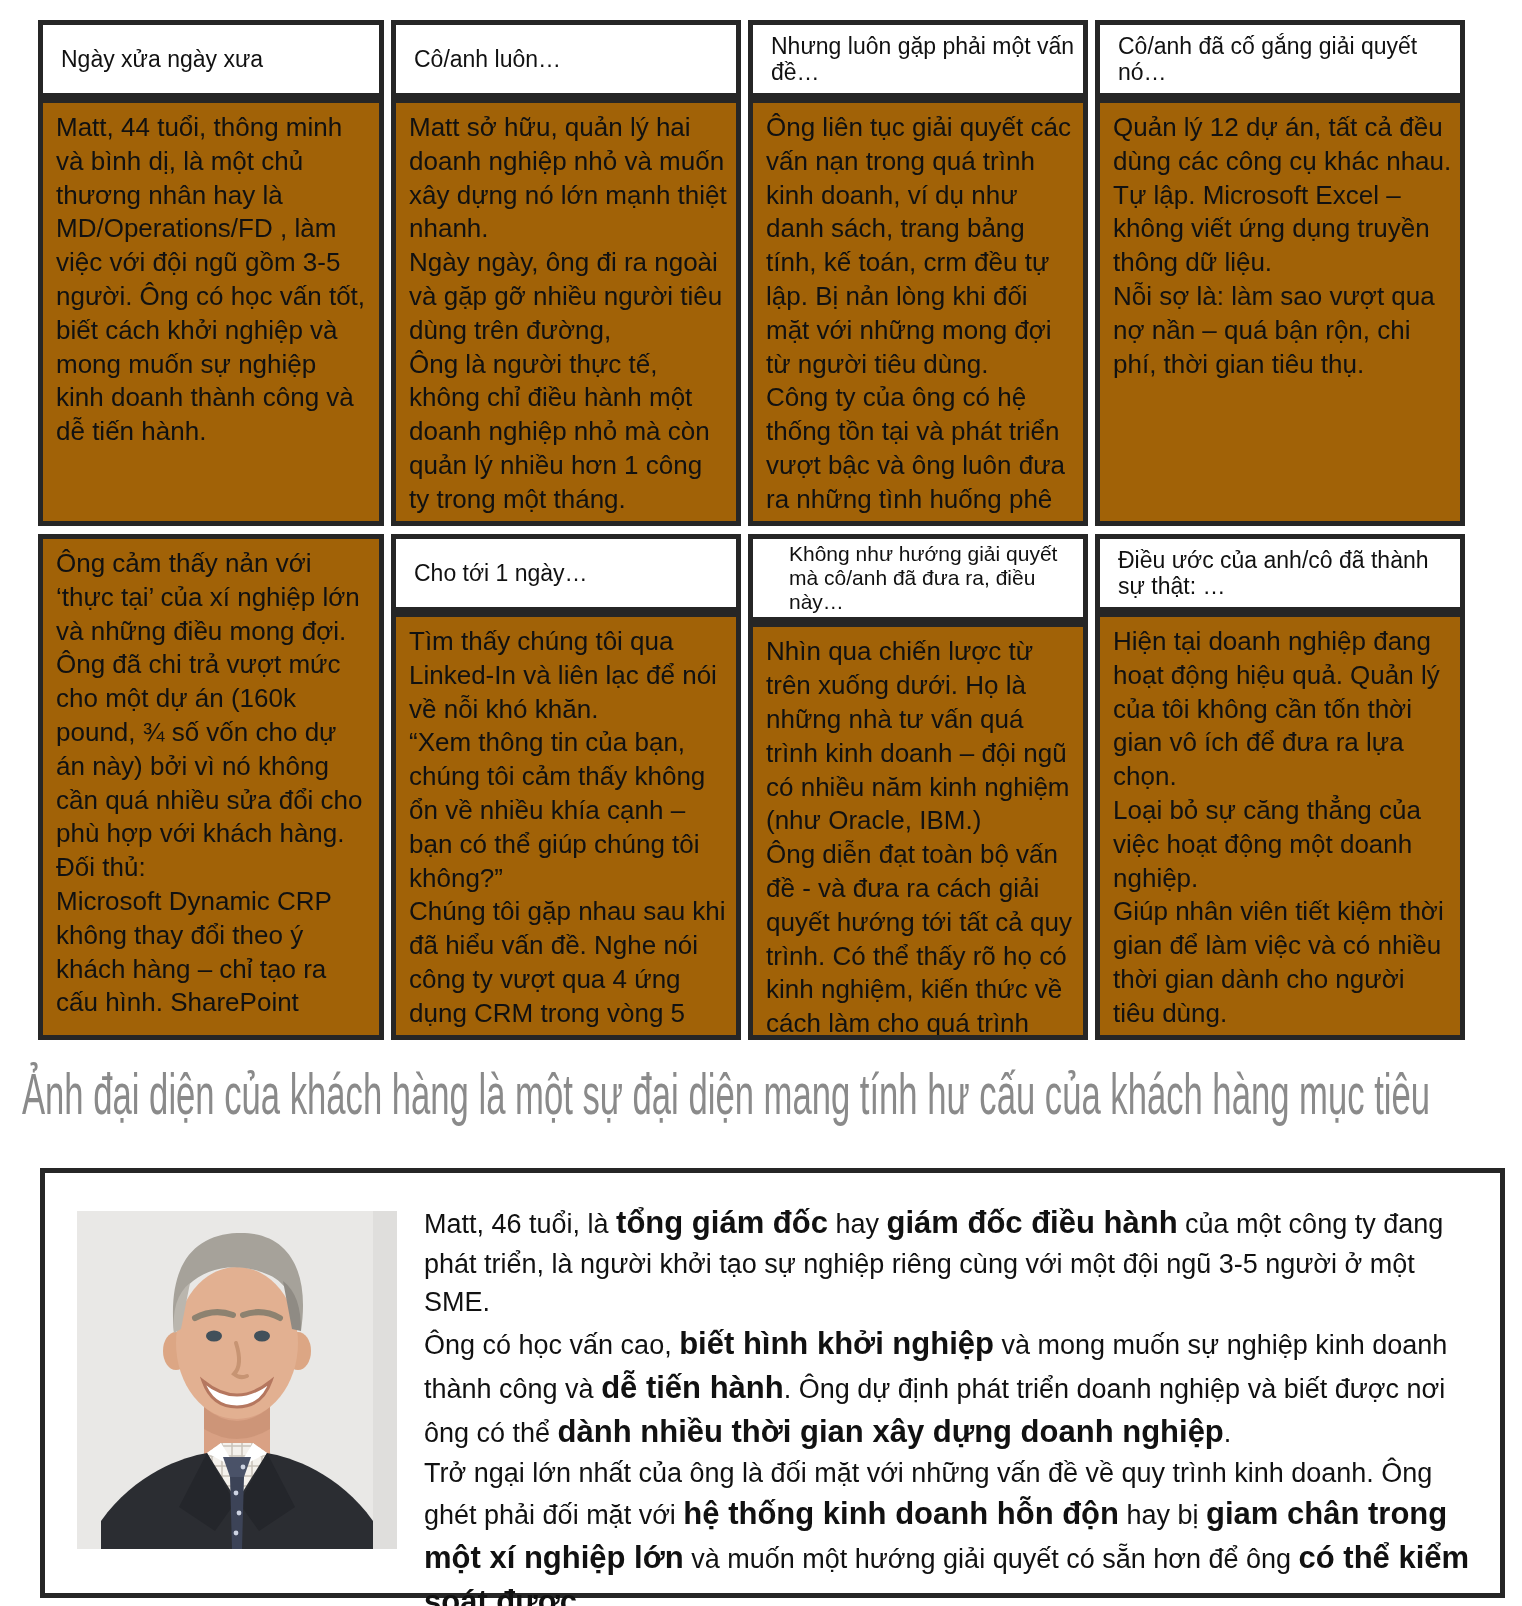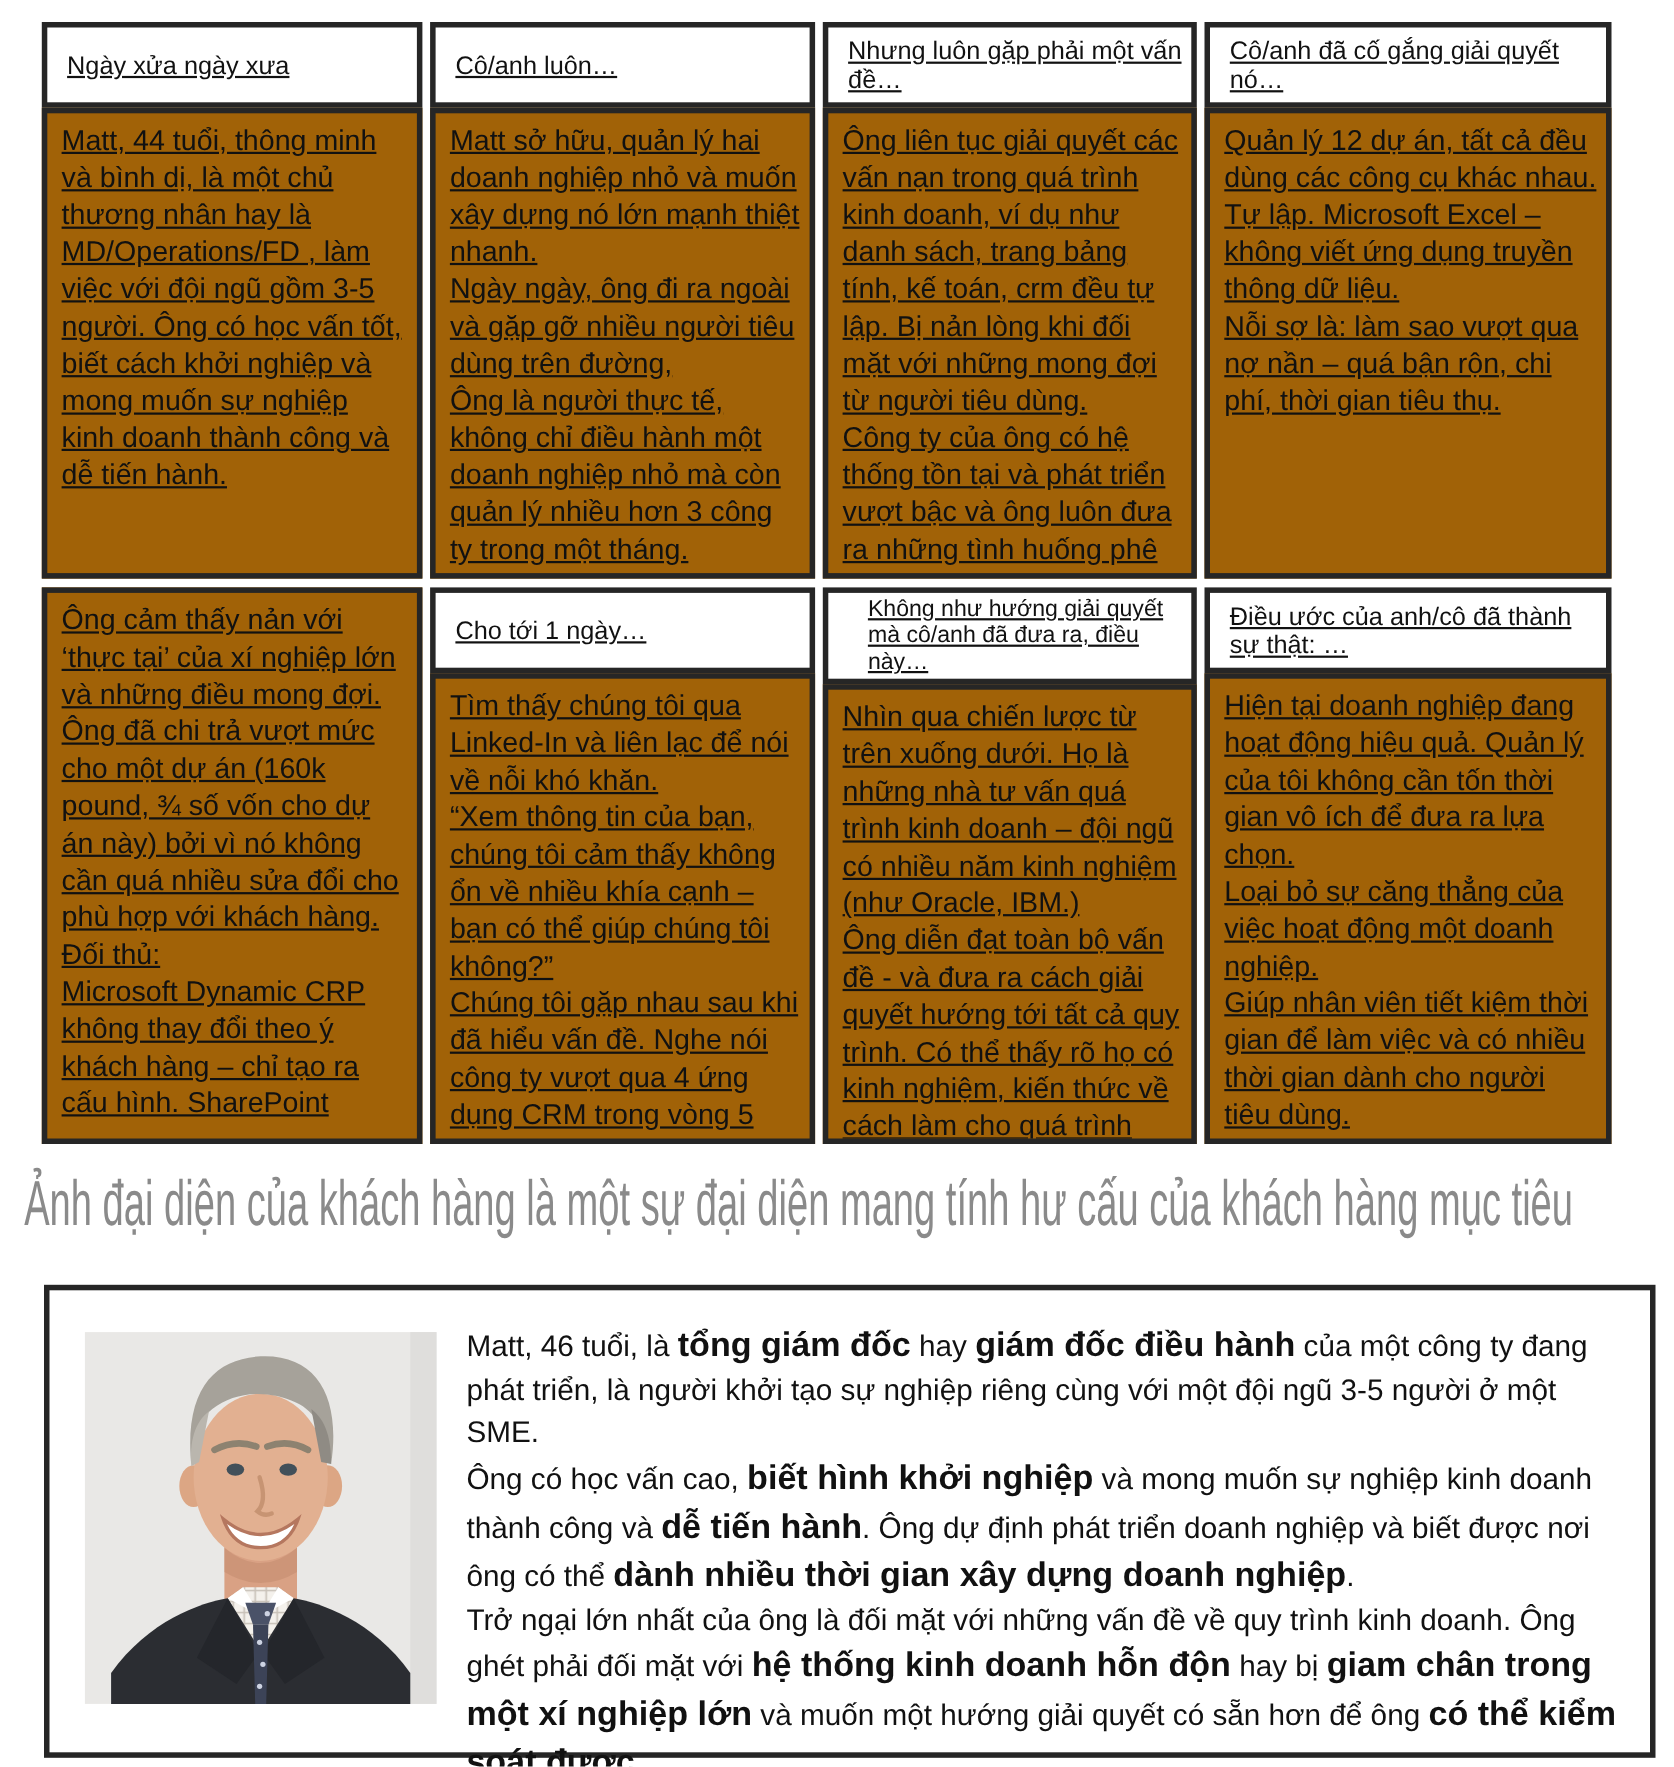--- a/index.html
+++ b/index.html
@@ -21,21 +21,20 @@
     position: absolute;
     left: 38px;
     top: 20px;
     width: 1427px;
     height: 1020px;
     display: grid;
     grid-template-columns: 346px 350px 340px 1fr;
     grid-template-rows: 1fr 1fr;
     column-gap: 7px;
     row-gap: 8px;
-    text-decoration: underline;
   }
   .cell {
     display: flex;
     flex-direction: column;
     min-height: 0;
   }
   .cell-header {
     border: 5px solid #262626;
     background: #ffffff;
     flex: 0 0 62px;
@@ -111,21 +110,21 @@
 
   <div class="cell">
     <div class="cell-header">Ngày xửa ngày xưa</div>
     <div class="cell-body">Matt, 44 tuổi, thông minh và bình dị, là một chủ thương nhân hay là MD/Operations/FD , làm việc với đội ngũ gồm 3-5 người. Ông có học vấn tốt, biết cách khởi nghiệp và mong muốn sự nghiệp kinh doanh thành công và dễ tiến hành.</div>
   </div>
 
   <div class="cell">
     <div class="cell-header">Cô/anh luôn…</div>
     <div class="cell-body">Matt sở hữu, quản lý hai doanh nghiệp nhỏ và muốn xây dựng nó lớn mạnh thiệt nhanh.
 Ngày ngày, ông đi ra ngoài và gặp gỡ nhiều người tiêu dùng trên đường,
-Ông là người thực tế, không chỉ điều hành một doanh nghiệp nhỏ mà còn quản lý nhiều hơn 3 công ty trong một tháng.</div>
+Ông là người thực tế, không chỉ điều hành một doanh nghiệp nhỏ mà còn quản lý nhiều hơn 1 công ty trong một tháng.</div>
   </div>
 
   <div class="cell">
     <div class="cell-header">Nhưng luôn gặp phải một vấn đề…</div>
     <div class="cell-body">Ông liên tục giải quyết các vấn nạn trong quá trình kinh doanh, ví dụ như danh sách, trang bảng tính, kế toán, crm đều tự lập. Bị nản lòng khi đối mặt với những mong đợi từ người tiêu dùng.
 Công ty của ông có hệ thống tồn tại và phát triển vượt bậc và ông luôn đưa ra những tình huống phê bình nơi hệ thống có thể bị hư hỏng.</div>
   </div>
 
   <div class="cell">
     <div class="cell-header">Cô/anh đã cố gắng giải quyết nó…</div>

